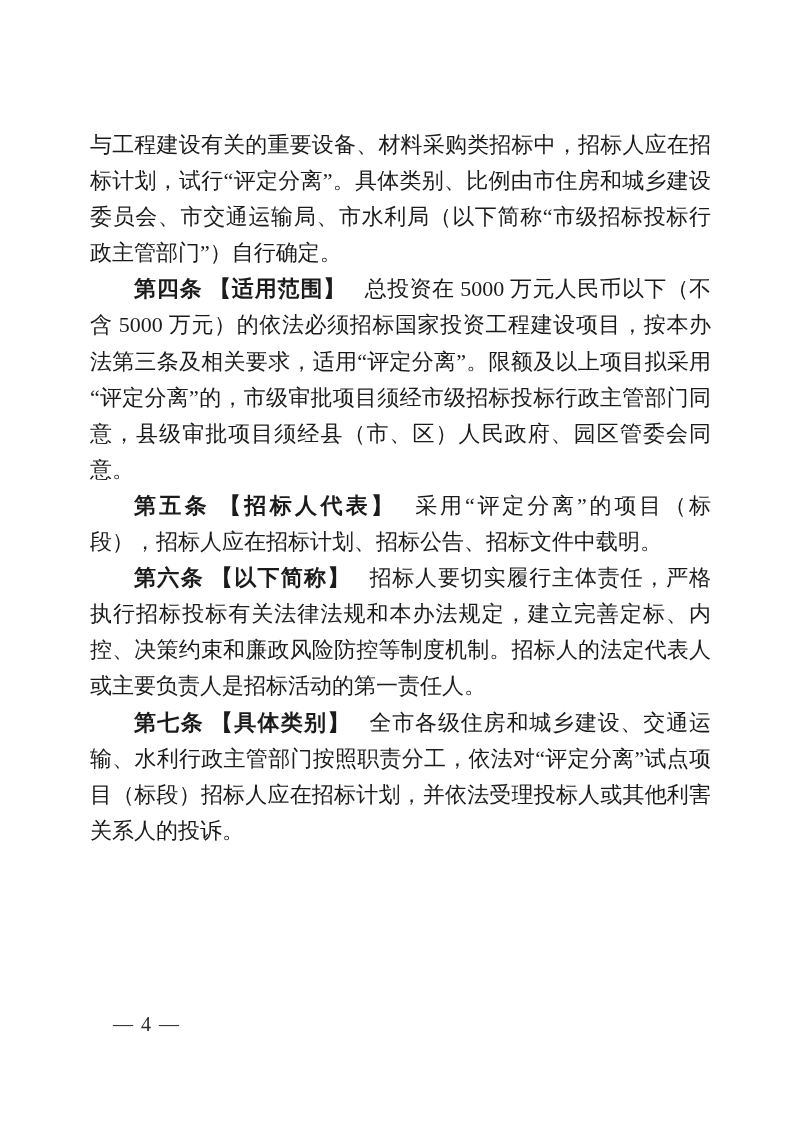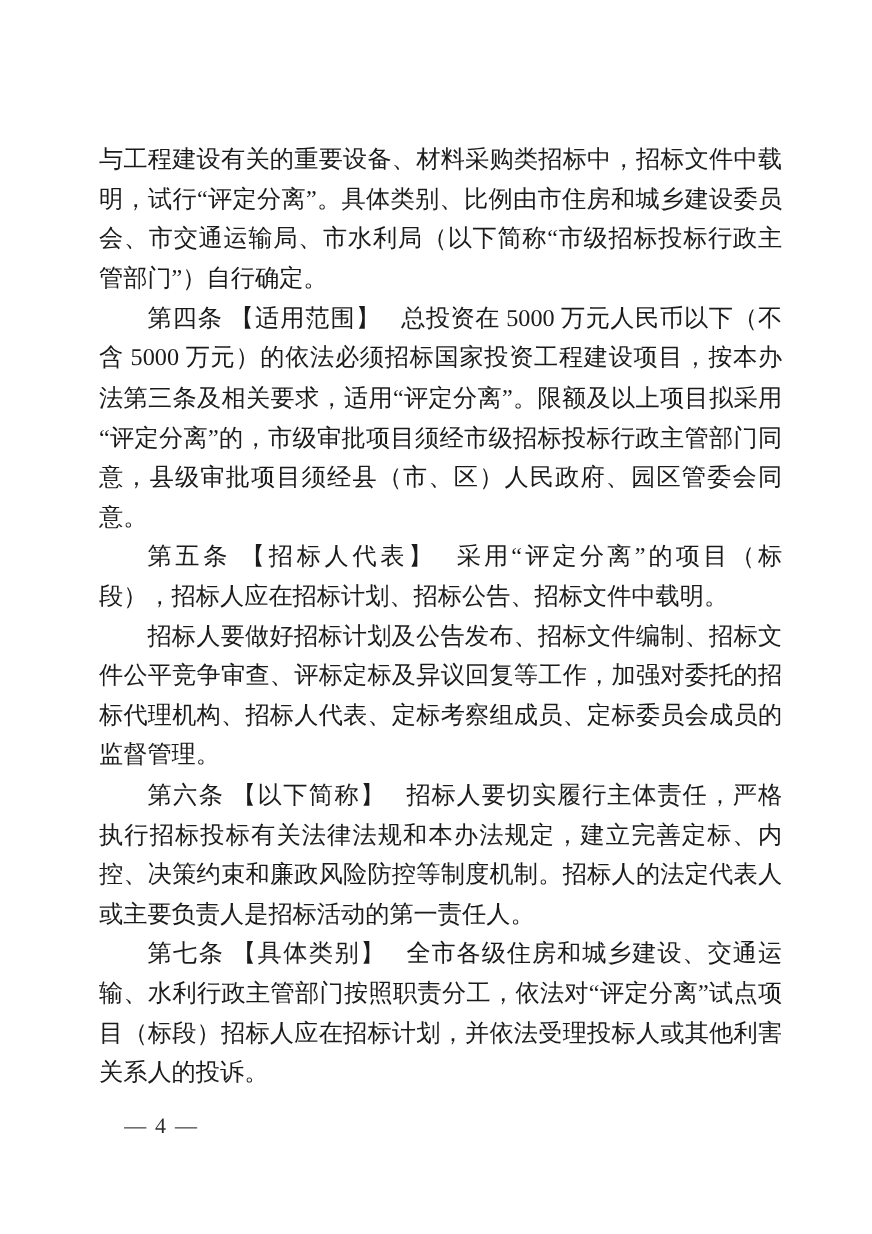--- a/index.html
+++ b/index.html
@@ -28,21 +28,21 @@
     line-height: 36.1px;
     text-align: justify;
     text-justify: inter-character;
     word-break: break-all;
     overflow-wrap: anywhere;
   }
   .content p.indent {
     text-indent: 2em;
   }
   .clause-head {
-    font-weight: 400;
+    font-weight: 700;
     margin-right: 0.85em;
     letter-spacing: 0.5px;
   }
   .page-number {
     position: absolute;
     left: 113px;
     top: 1013px;
     font-size: 20px;
     line-height: 22px;
     color: #2b2b2b;
@@ -50,27 +50,26 @@
     font-family: "Liberation Serif", "DejaVu Serif", serif;
   }
 </style>
 </head>
 <body>
 
 <div class="page" style="background: rgb(255, 255, 255);">
 
   <div class="content" style="color: rgb(27, 27, 27);">
 
-  <p><span class="clause-body">与工程建设有关的重要设备、材料采购类招标中，招标文件中载明，试行“评定分离”。具体类别、比例由市住房和城乡建设委员会、市交通运输局、市水利局（以下简称“市级招标投标行政主管部门”）自行确定。</span></p>
+  <p><span class="clause-body">与工程建设有关的重要设备、材料采购类招标中，招标人应在招标计划，试行“评定分离”。具体类别、比例由市住房和城乡建设委员会、市交通运输局、市水利局（以下简称“市级招标投标行政主管部门”）自行确定。</span></p>
 
   <p class="indent"><span class="clause-head">第四条 【适用范围】</span><span class="clause-body">总投资在 5000 万元人民币以下（不含 5000 万元）的依法必须招标国家投资工程建设项目，按本办法第三条及相关要求，适用“评定分离”。限额及以上项目拟采用“评定分离”的，市级审批项目须经市级招标投标行政主管部门同意，县级审批项目须经县（市、区）人民政府、园区管委会同意。</span></p>
 
   <p class="indent"><span class="clause-head">第五条 【招标人代表】</span><span class="clause-body">采用“评定分离”的项目（标段），招标人应在招标计划、招标公告、招标文件中载明。</span></p>
 
-  <p class="indent"><span class="clause-body">招标人要做好招标计划及公告发布、招标文件编制、招标文件公平竞争审查、评标定标及异议回复等工作，加强对委托的招标代理机构、招标人代表、定标考察组成员、定标委员会成员的监督管理。</span></p>
 
   <p class="indent"><span class="clause-head">第六条 【以下简称】</span><span class="clause-body">招标人要切实履行主体责任，严格执行招标投标有关法律法规和本办法规定，建立完善定标、内控、决策约束和廉政风险防控等制度机制。招标人的法定代表人或主要负责人是招标活动的第一责任人。</span></p>
 
   <p class="indent"><span class="clause-head">第七条 【具体类别】</span><span class="clause-body">全市各级住房和城乡建设、交通运输、水利行政主管部门按照职责分工，依法对“评定分离”试点项目（标段）招标人应在招标计划，并依法受理投标人或其他利害关系人的投诉。</span></p>
 </div>
 
   <div class="page-number" style="color: rgb(43, 43, 43);">— 4 —</div>
 
 </div>
 

